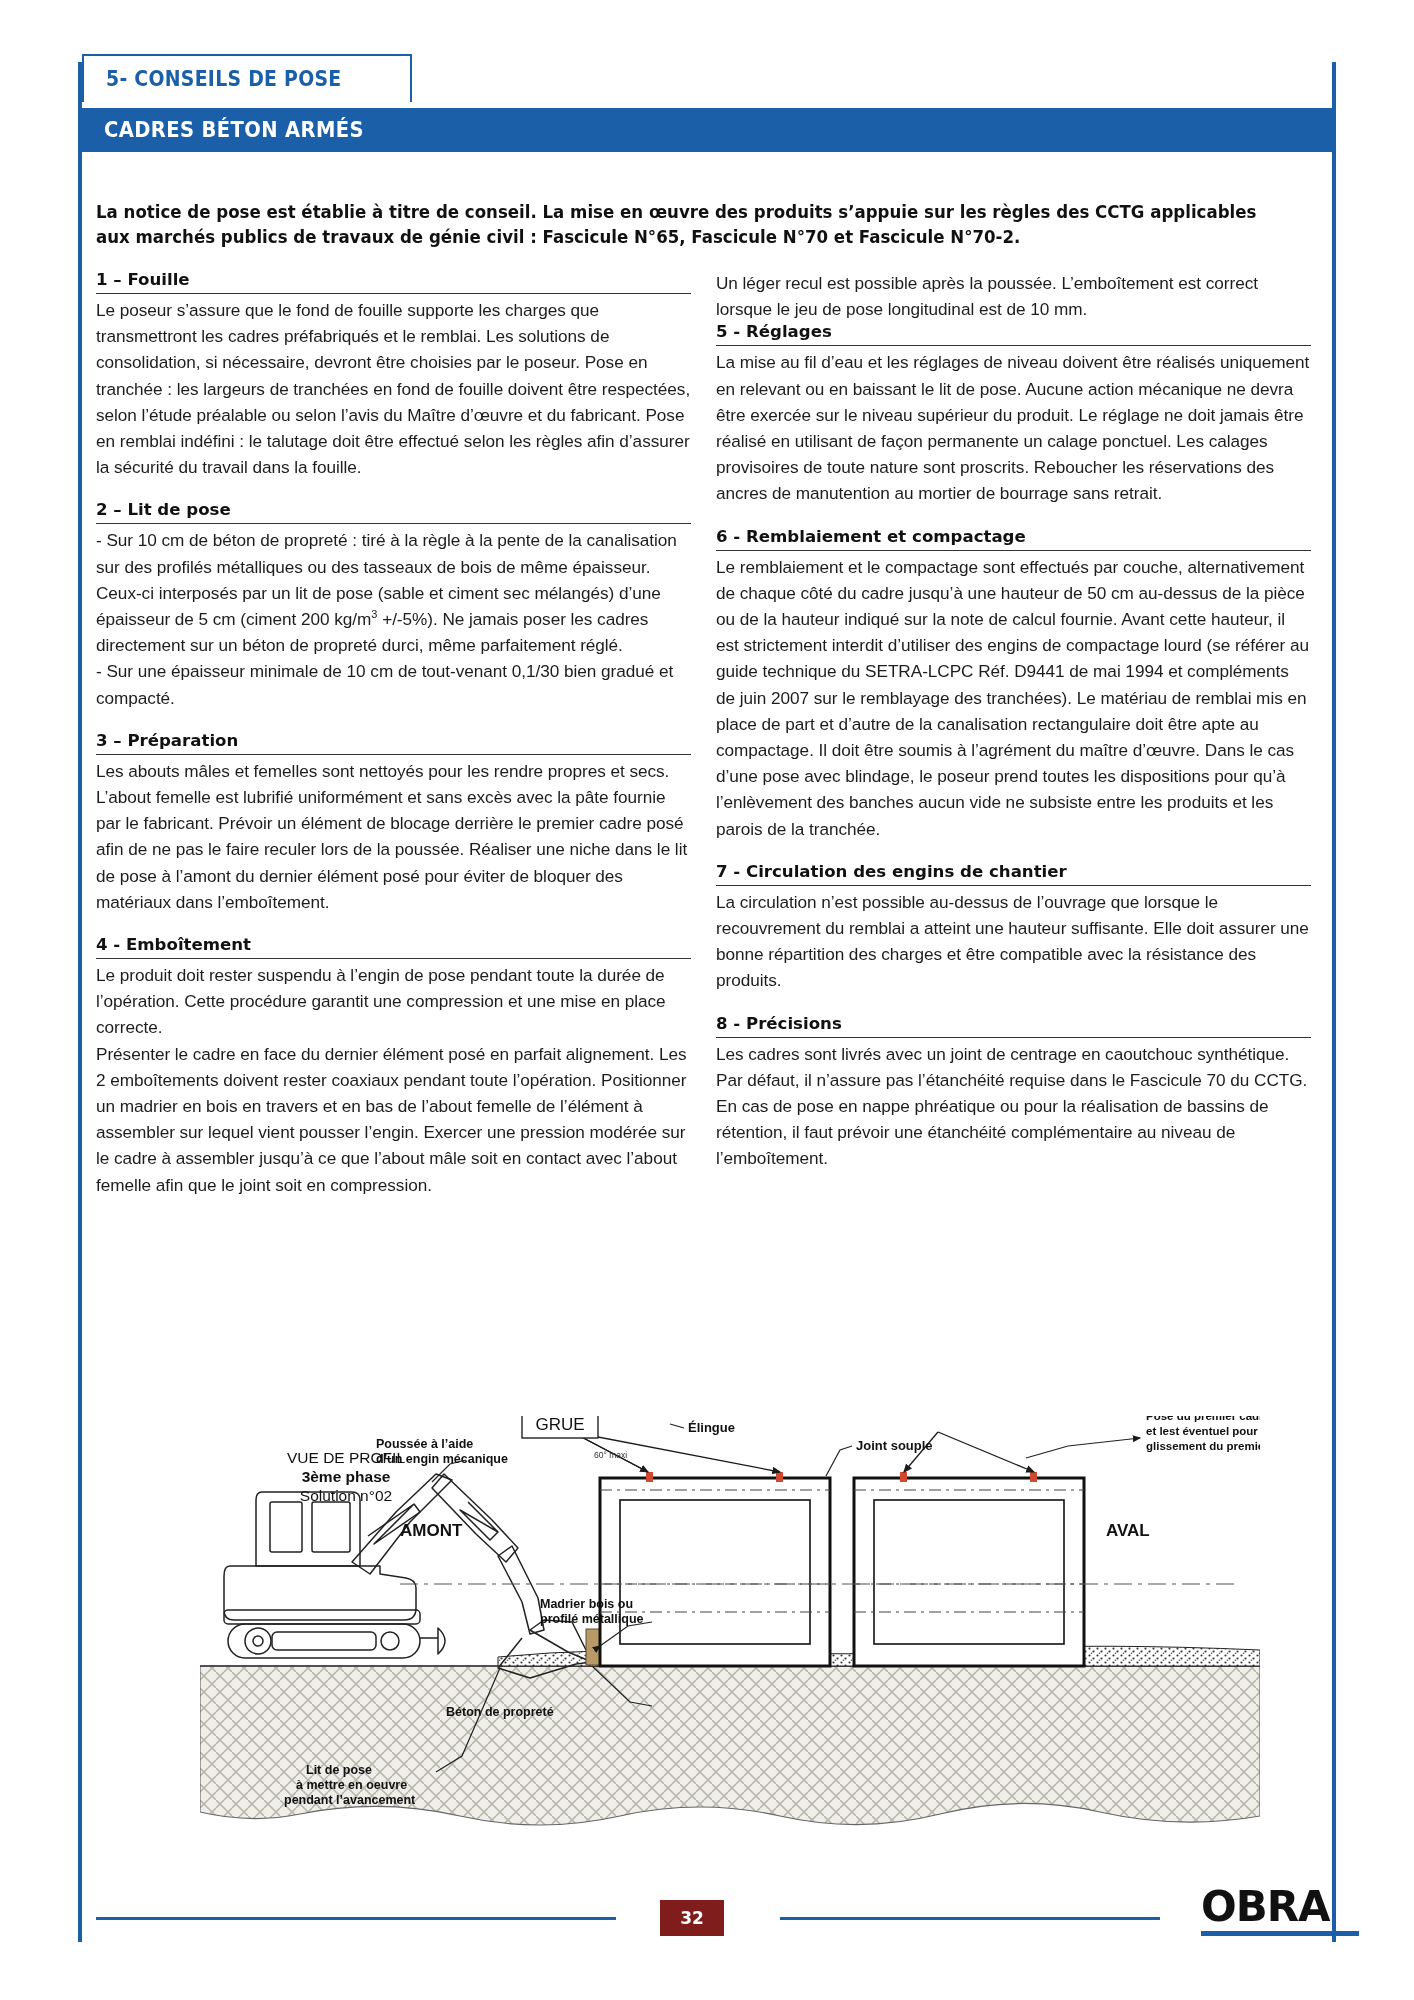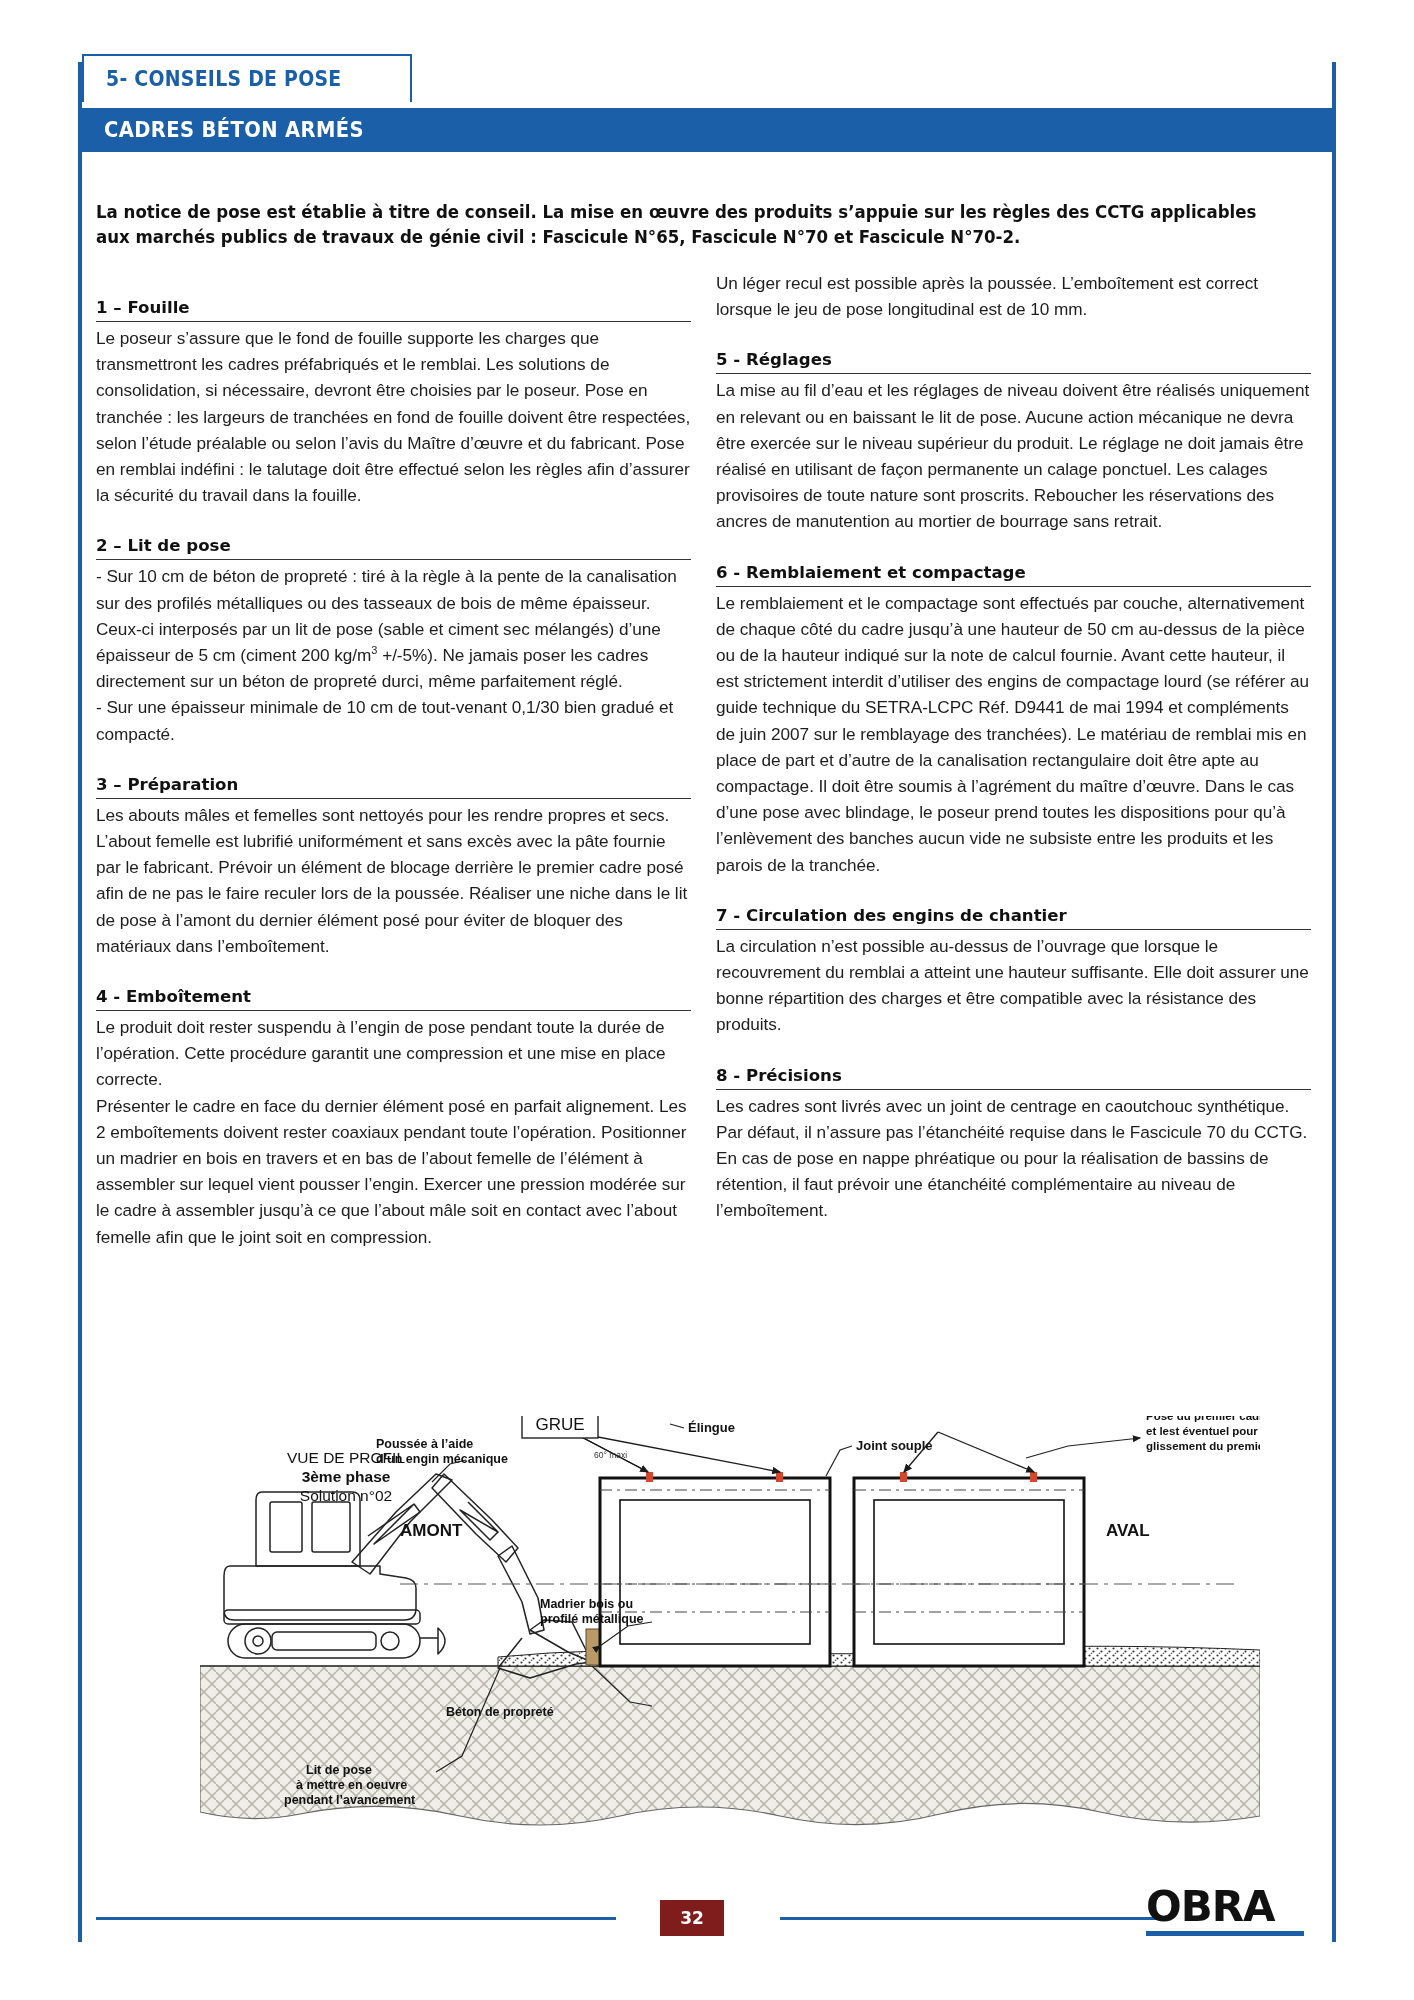--- a/index.html
+++ b/index.html
@@ -101,21 +101,21 @@
 
   h3.sec {
     font-family: "DejaVu Sans", sans-serif;
     font-weight: bold;
     font-size: 16.6px;
     margin: 0 0 3px 0;
     padding: 0 0 4px 0;
     border-bottom: 1.6px solid #333;
     color: #111;
   }
-  .sec-block { margin-bottom: 20px; margin-top: 28px; }
+  .sec-block { margin-bottom: 20px; }
   .sec-block:last-child { margin-bottom: 0; }
 
   p.body {
     margin: 0;
     font-size: 17.2px;
     line-height: 26.2px;
     color: #1d1d1d;
     text-align: left;
     letter-spacing: -0.05px;
   }
@@ -152,21 +152,21 @@
     color: #fff;
     font-family: "DejaVu Sans", sans-serif;
     font-weight: bold;
     font-size: 17px;
     display: flex;
     align-items: center;
     justify-content: center;
   }
   .logo {
     position: absolute;
-    left: 1146px; top: 1886px;
+    left: 1201px; top: 1886px;
     font-family: "DejaVu Sans", sans-serif;
     font-weight: bold;
     font-size: 42px;
     letter-spacing: -1px;
     color: #111;
     line-height: 1;
   }
   .logo .bar {
     display: block;
     width: 158px; height: 5px;

